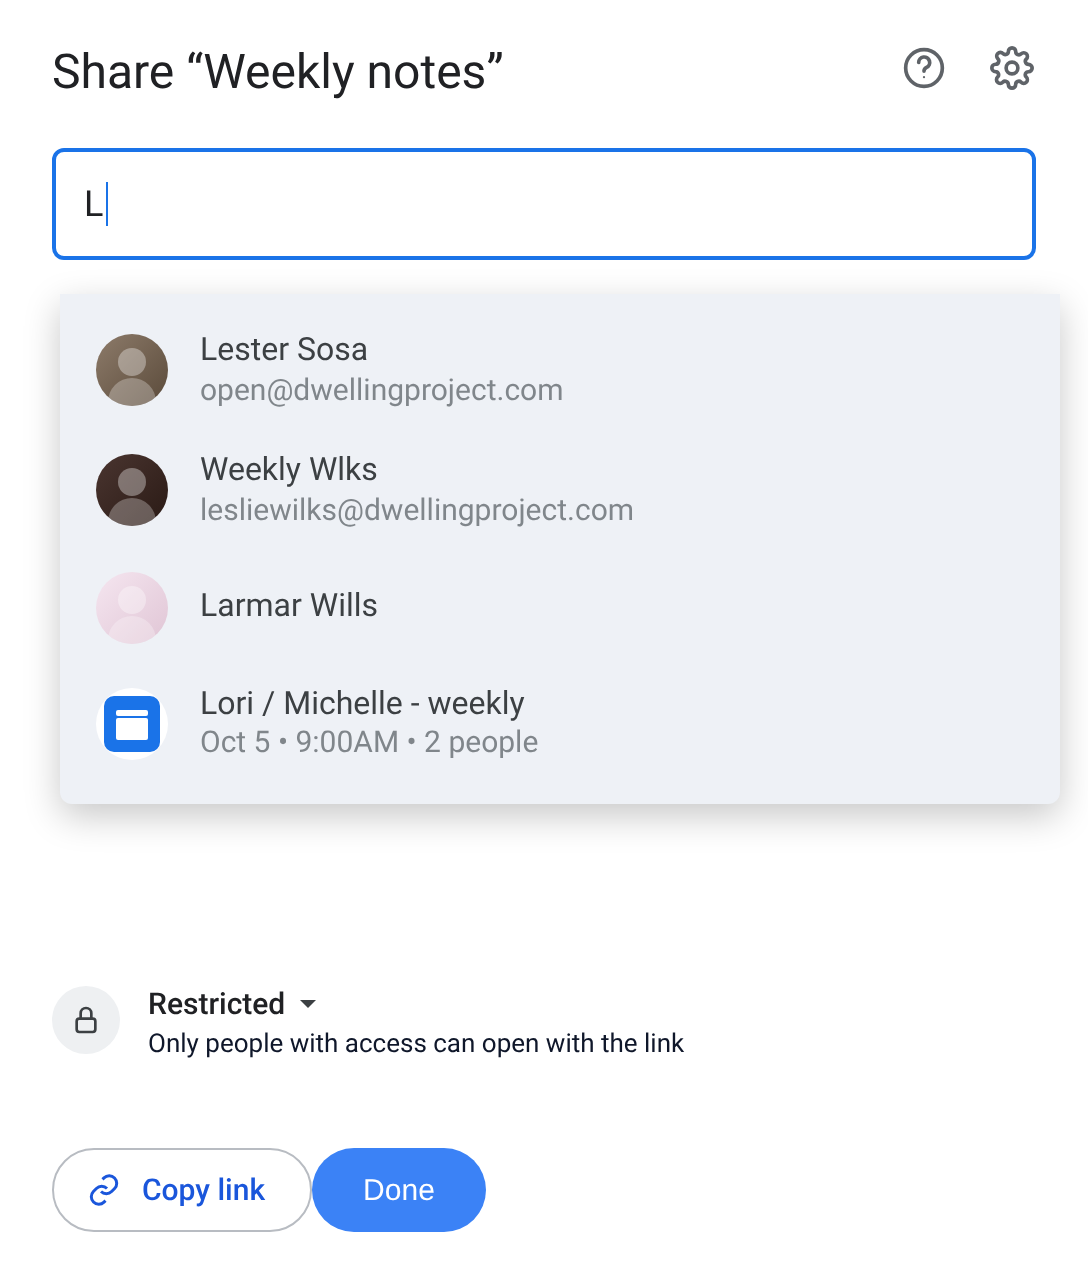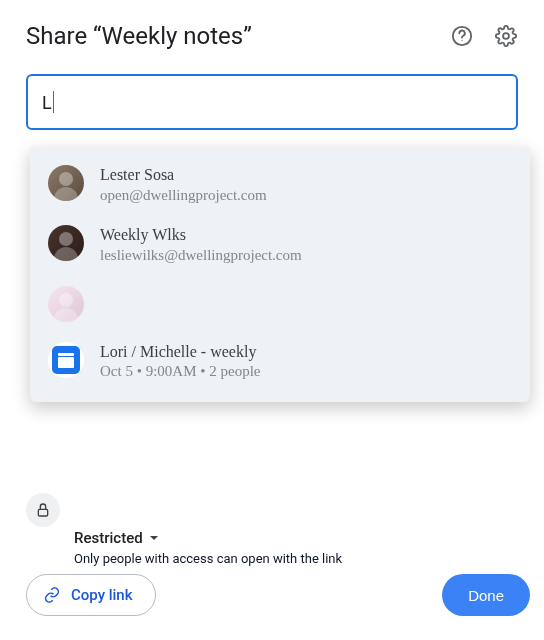--- a/index.html
+++ b/index.html
@@ -7,21 +7,21 @@
   body {
     font-family: 'Google Sans', Roboto, Arial, sans-serif;
     background: #fff;
     border-radius: 16px;
     padding: 22px 26px 26px 26px;
     color: #202124;
     position: relative;
   }
   .header {
     display: flex;
-    align-items: center;
+    align-items: flex-start;
     justify-content: space-between;
     margin-bottom: 24px;
   }
   .title {
     font-size: 24px;
     font-weight: 400;
     color: #202124;
   }
   .header-icons {
     display: flex;
@@ -58,24 +58,24 @@
     left: 30px; right: 14px;
     top: 147px;
     background: #eef1f6;
     border-radius: 0 0 6px 6px;
     box-shadow: 0 6px 18px rgba(0,0,0,0.22);
     padding: 8px 0 10px 0;
     z-index: 10;
   }
   .suggestion {
     display: flex;
+    align-items: center;
     gap: 16px;
     padding: 10px 18px;
     cursor: pointer;
-    font-family: Liberation Serif, serif;
   }
   .avatar {
     width: 36px; height: 36px;
     border-radius: 50%;
     flex-shrink: 0;
     display: flex;
     align-items: center;
     justify-content: center;
     font-size: 14px;
     color: #fff;
@@ -134,28 +134,27 @@
     width: 34px; height: 34px;
     border-radius: 50%;
     background: #eef0f2;
     display: flex; align-items: center; justify-content: center;
     color: #3c4043;
     flex-shrink: 0;
   }
   .access-text { display: flex; flex-direction: column; gap: 4px; }
   .access-head {
     display: flex; align-items: center; gap: 6px;
-    font-size: 15px; color: #202124; font-weight: 500; margin-top: 36px;
+    font-size: 15px; color: #202124; font-weight: 500;
   }
   .access-sub { font-size: 13px; color: #0f172a; }
   .footer {
     position: absolute;
-    left: 26px; right: 14px; bottom: 24px;
-    display: flex;
-    justify-content: space-between;
+    left: 26px; right: 26px; bottom: 24px;
+    display: flex;
     align-items: center;
   }
   .copy-link {
     border: 1px solid #b8bcc2;
     border-radius: 22px;
     height: 42px;
     padding: 0 22px 0 16px;
     display: flex;
     align-items: center;
     gap: 10px;
@@ -225,20 +224,21 @@
       <div class="sug-name">Weekly Wlks</div>
       <div class="sug-email">lesliewilks@dwellingproject.com</div>
     </div>
   </div>
   <div class="suggestion">
     <div class="avatar av4">
         <span class="avatar-head"></span>
         <span class="avatar-body"></span>
       </div>
     <div class="sug-text">
+      <div class="sug-name">Larmar Wills</div>
     </div>
   </div>
   <div class="suggestion">
     <div class="avatar avatar-cal">
         <div class="cal-icon"></div>
       </div>
     <div class="sug-text">
       <div class="sug-name">Lori / Michelle - weekly</div>
       <div class="sug-email">Oct 5 • 9:00AM • 2 people</div>
     </div>

